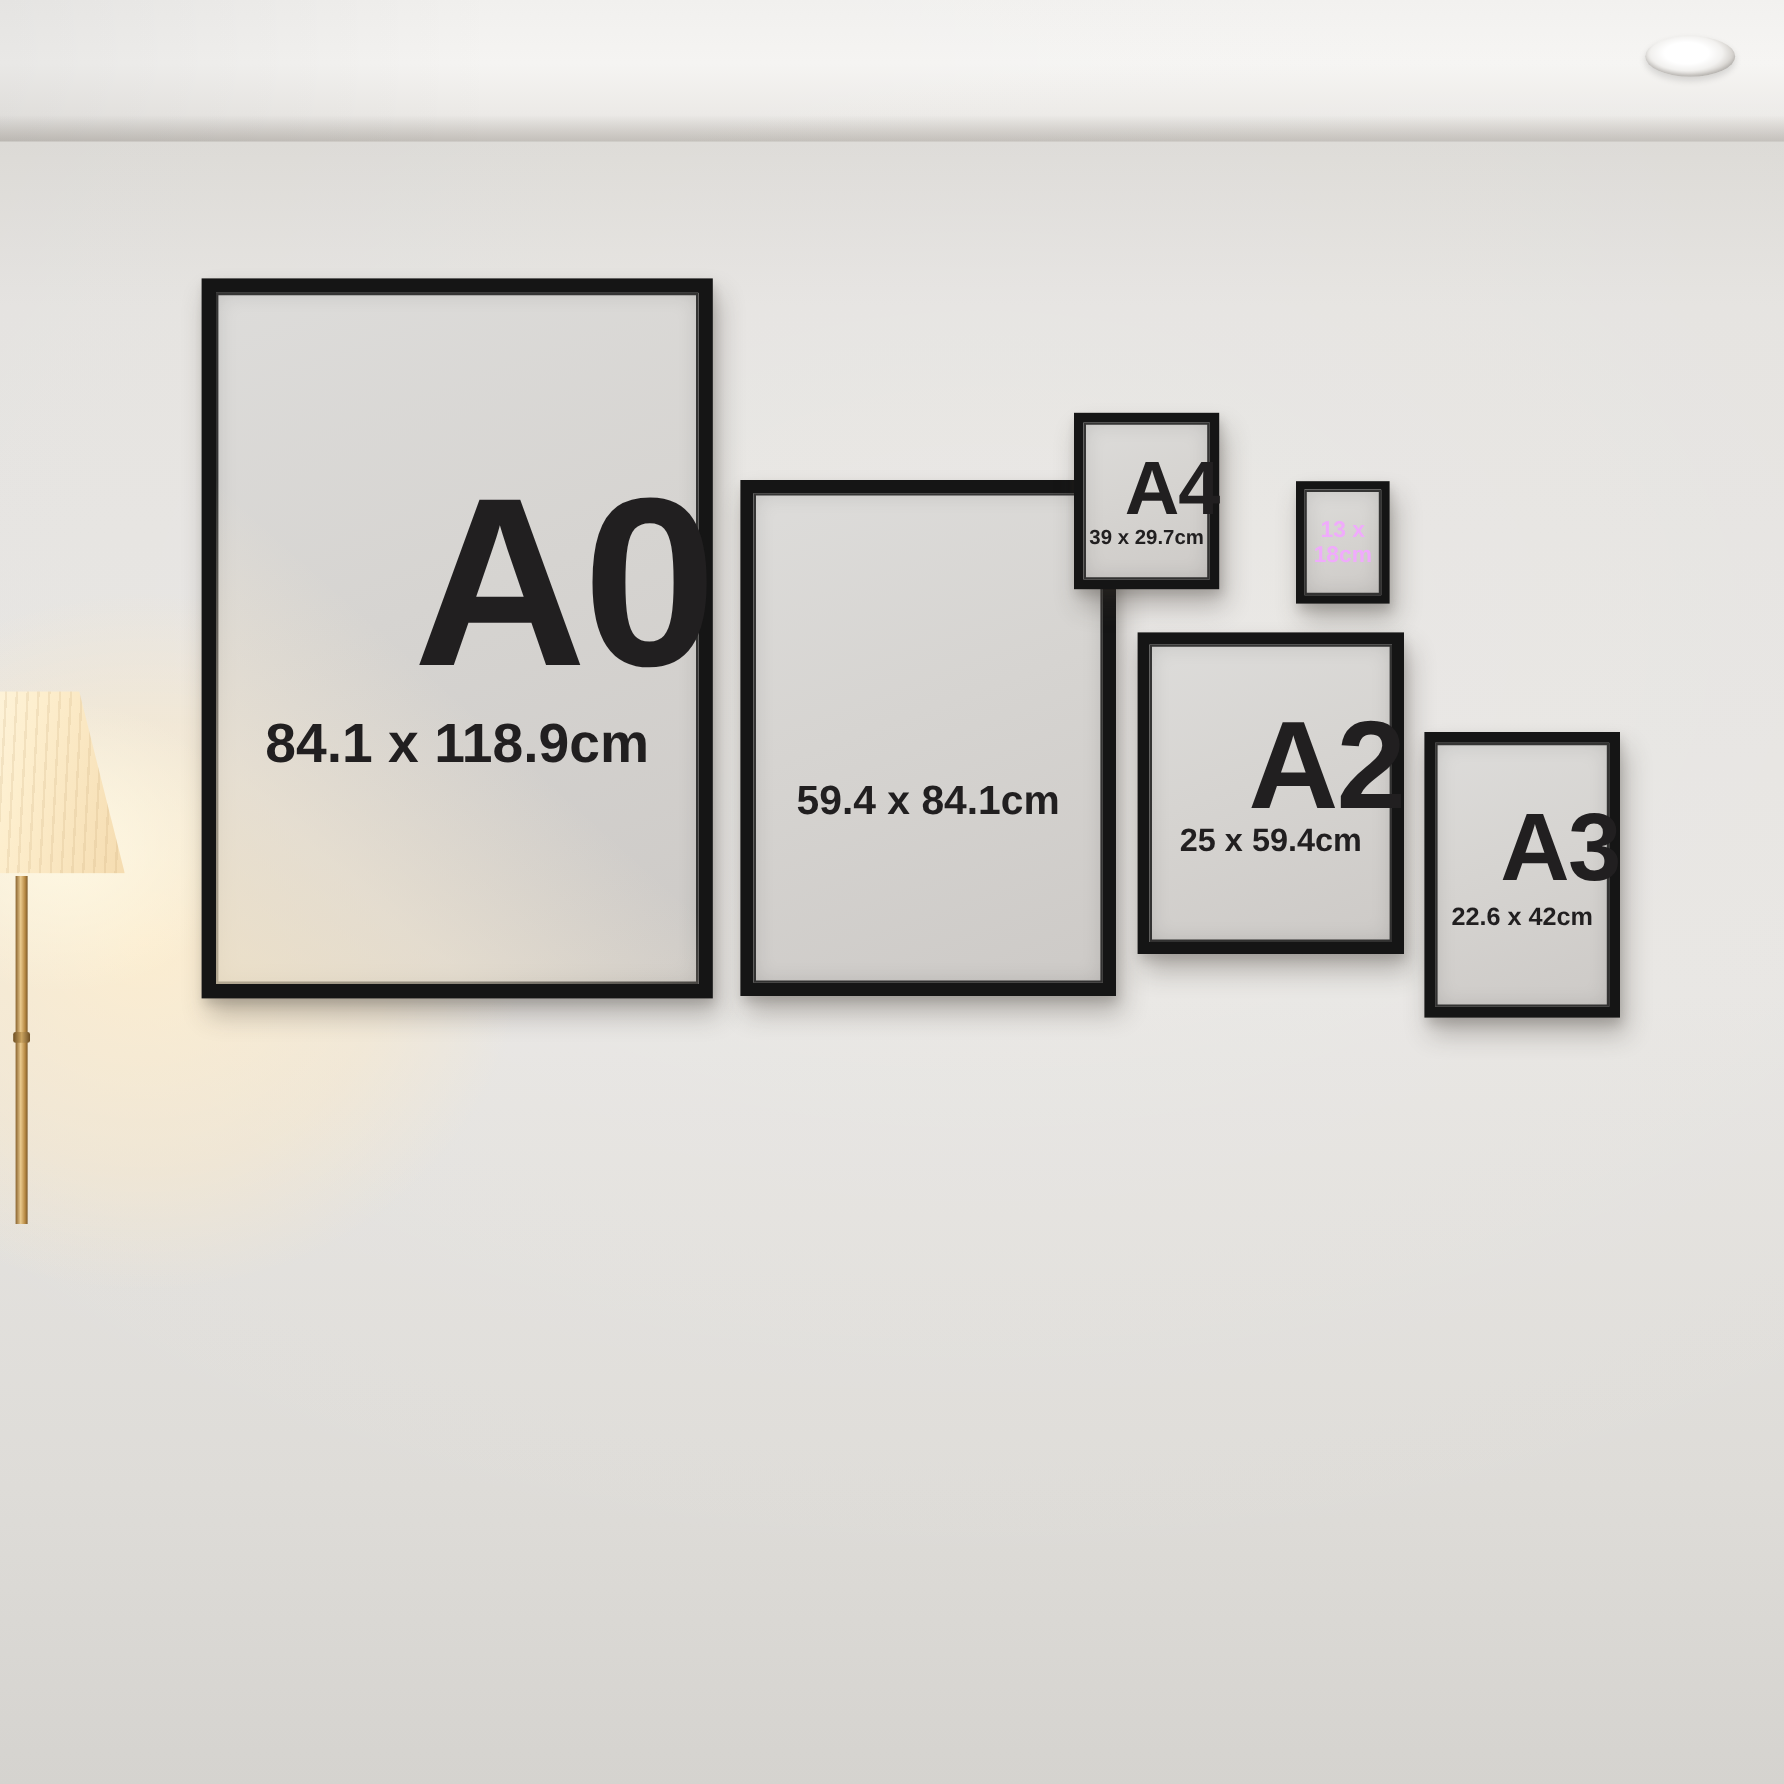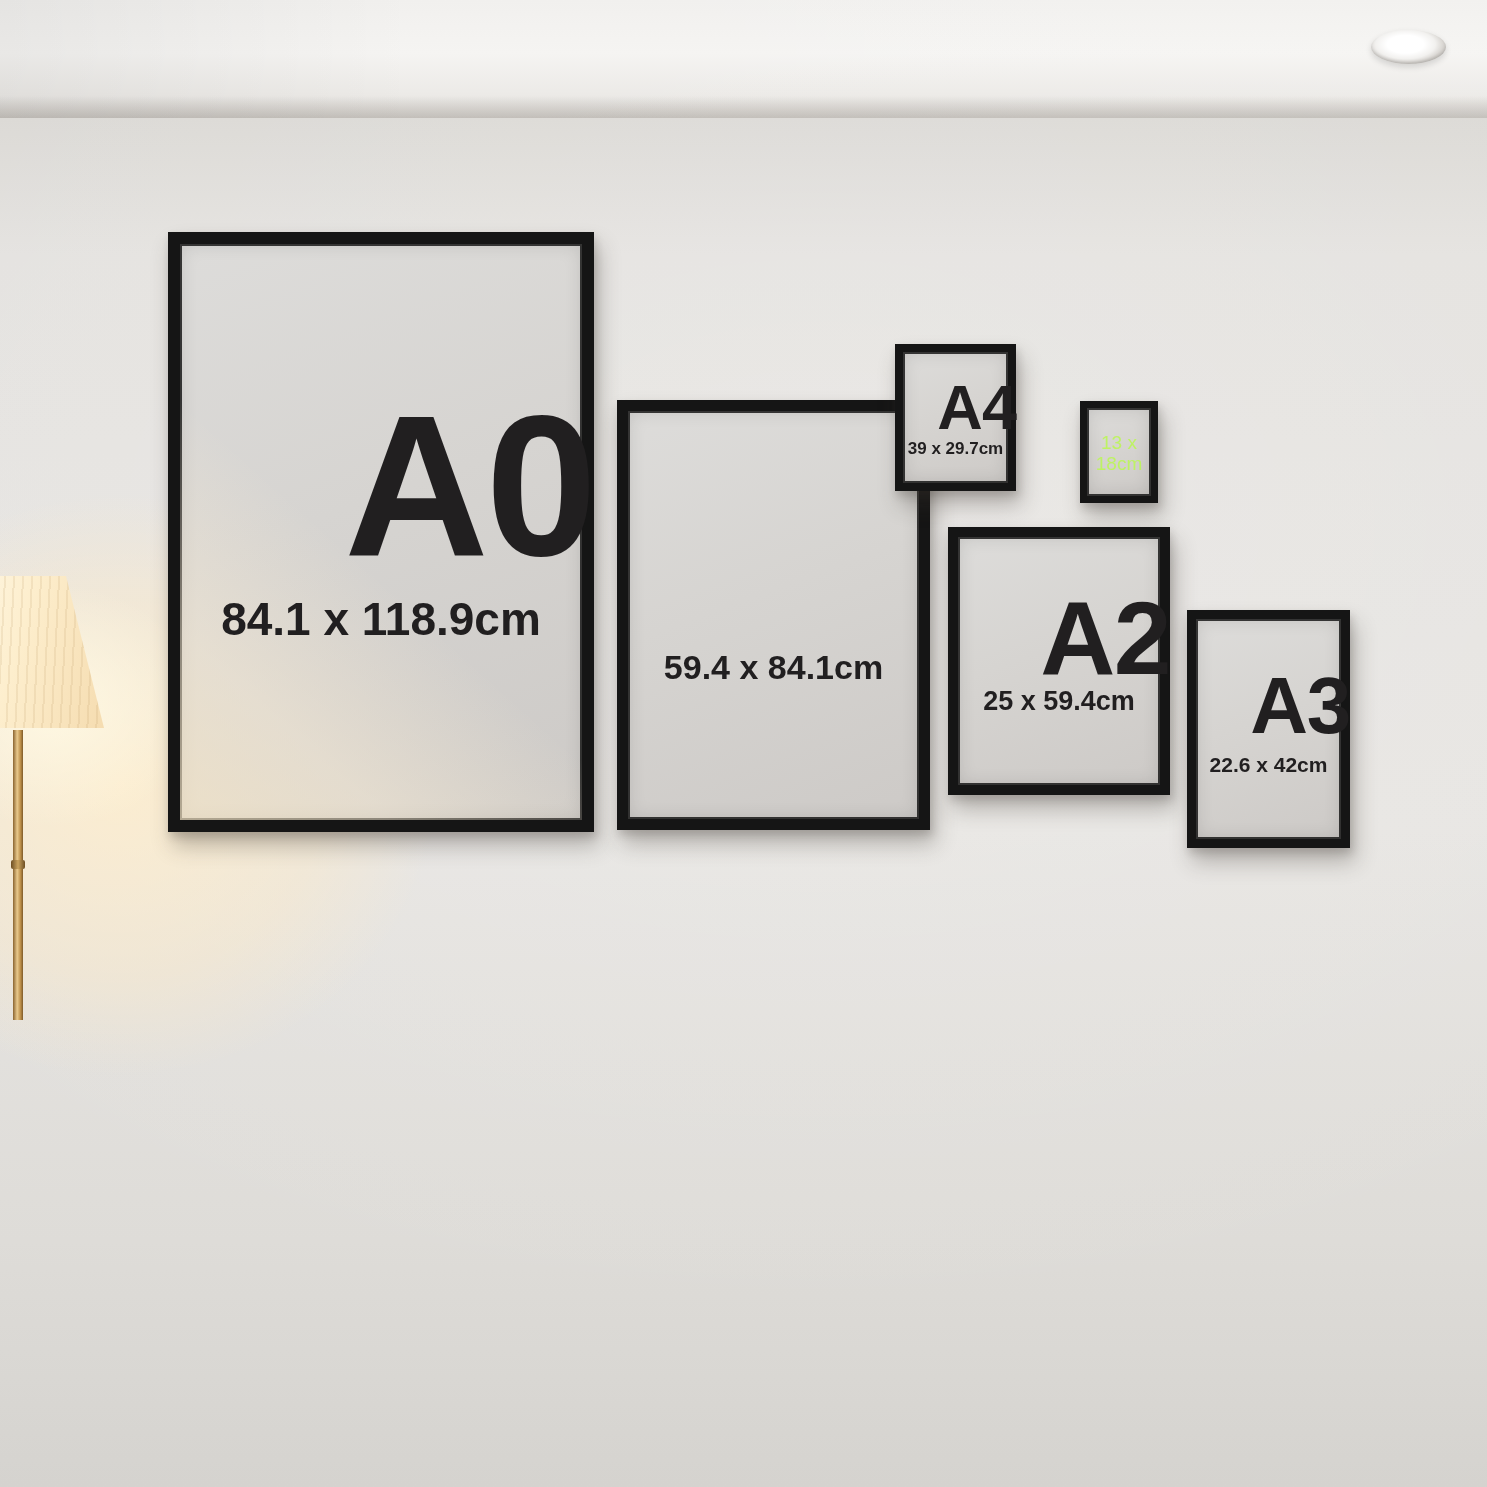--- a/index.html
+++ b/index.html
@@ -35,21 +35,21 @@
     box-shadow:inset 0 0 0 2px rgba(18,18,18,0.82), inset 0 0 18px rgba(0,0,0,0.13);}
   .warm-overlay{position:absolute;inset:var(--bw);pointer-events:none;
     background:linear-gradient(222deg,rgba(252,239,214,0) 55%,rgba(252,238,212,0.45) 80%,rgba(250,233,199,0.65) 100%);}
   .frame .label{position:absolute;left:0;right:0;top:var(--lt);transform:translateY(-52%);
     text-align:right;font-weight:bold;line-height:1;letter-spacing:-0.015em;
     font-size:var(--ls);color:#211f20;}
   .frame .dims{position:absolute;left:0;right:0;top:var(--dt);transform:translateY(-50%);
     text-align:center;font-weight:bold;line-height:1;
     font-size:var(--ds);color:#211f20;}
   .frame .lines{position:absolute;left:0;right:0;top:51%;transform:translateY(-50%);
-    text-align:center;font-weight:normal;font-size:19px;line-height:1.12;color:#bef264;}
+    text-align:center;font-weight:bold;font-size:19px;line-height:1.12;color:#f0abfc;}
   #frame-a0  {left:168px;top:232px;width:426px;height:600px;--bw:12px;--ls:200px;--ds:46px;--lt:43%;--dt:64.5%;}
   #frame-a1  {left:617px;top:400px;width:313px;height:430px;--bw:11px;--ls:136px;--ds:34px;--lt:43.5%;--dt:62%;}
   #frame-a4  {left:895px;top:344px;width:121px;height:147px;--bw:8px; --ls:63px; --ds:17px;--lt:44%;--dt:71%;}
   #frame-13x18{left:1080px;top:401px;width:78px;height:102px;--bw:7px;}
   #frame-a2  {left:948px;top:527px;width:222px;height:268px;--bw:10px;--ls:104px;--ds:27px;--lt:42%;--dt:65%;}
   #frame-a3  {left:1187px;top:610px;width:163px;height:238px;--bw:9px; --ls:80px; --ds:21px;--lt:41%;--dt:64.5%;}
 
   
   .lamp-pole{position:absolute;left:13px;top:730px;width:10px;height:290px;
     background:linear-gradient(90deg,#8a6430,#e9c98c 42%,#b88a44 78%,#7d5a2a);}

